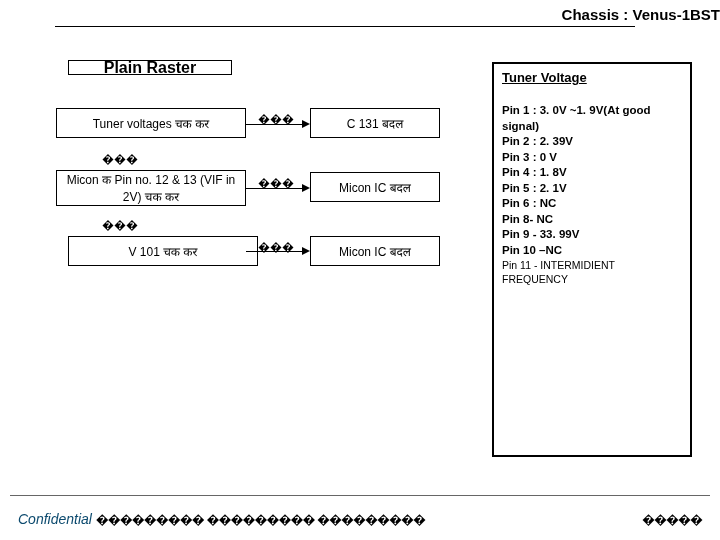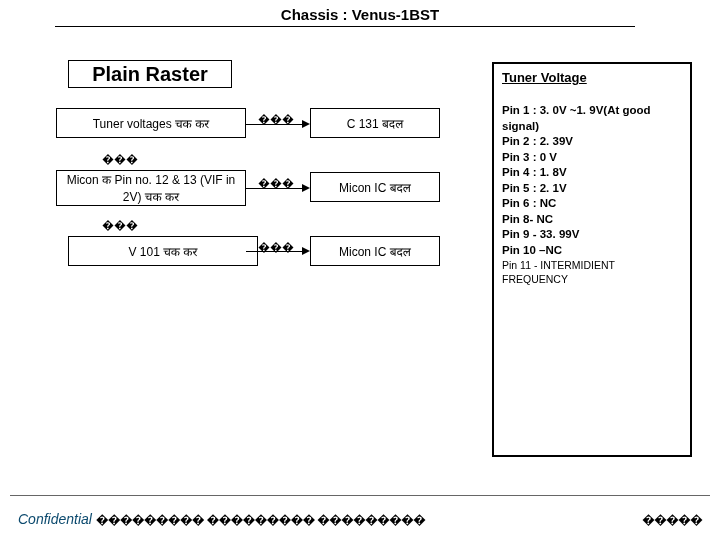--- a/index.html
+++ b/index.html
@@ -9,21 +9,21 @@
     height: 540px;
     background: #fff;
     font-family: Arial, sans-serif;
     position: relative;
     color: #000;
   }
   .title {
     position: absolute;
     top: 6px;
     left: 0; right: 0;
-    text-align: center;
+    text-align: right;
     font-size: 15px;
     font-weight: bold;
   }
   .hr-top {
     position: absolute;
     top: 26px;
     left: 55px;
     right: 85px;
     height: 1px;
     background: #000;
@@ -34,23 +34,23 @@
     left: 10px;
     right: 10px;
     height: 1px;
     background: #666;
   }
   .section-header {
     position: absolute;
     top: 60px;
     left: 68px;
     width: 164px;
-    height: 28px;
+    height: 15px;
     border: 1px solid #000;
-    font-size: 20px;
+    font-size: 16px;
     font-weight: bold;
     display: flex;
     align-items: center;
     justify-content: center;
   }
   .flowbox {
     position: absolute;
     border: 1px solid #000;
     font-size: 12px;
     display: flex;

